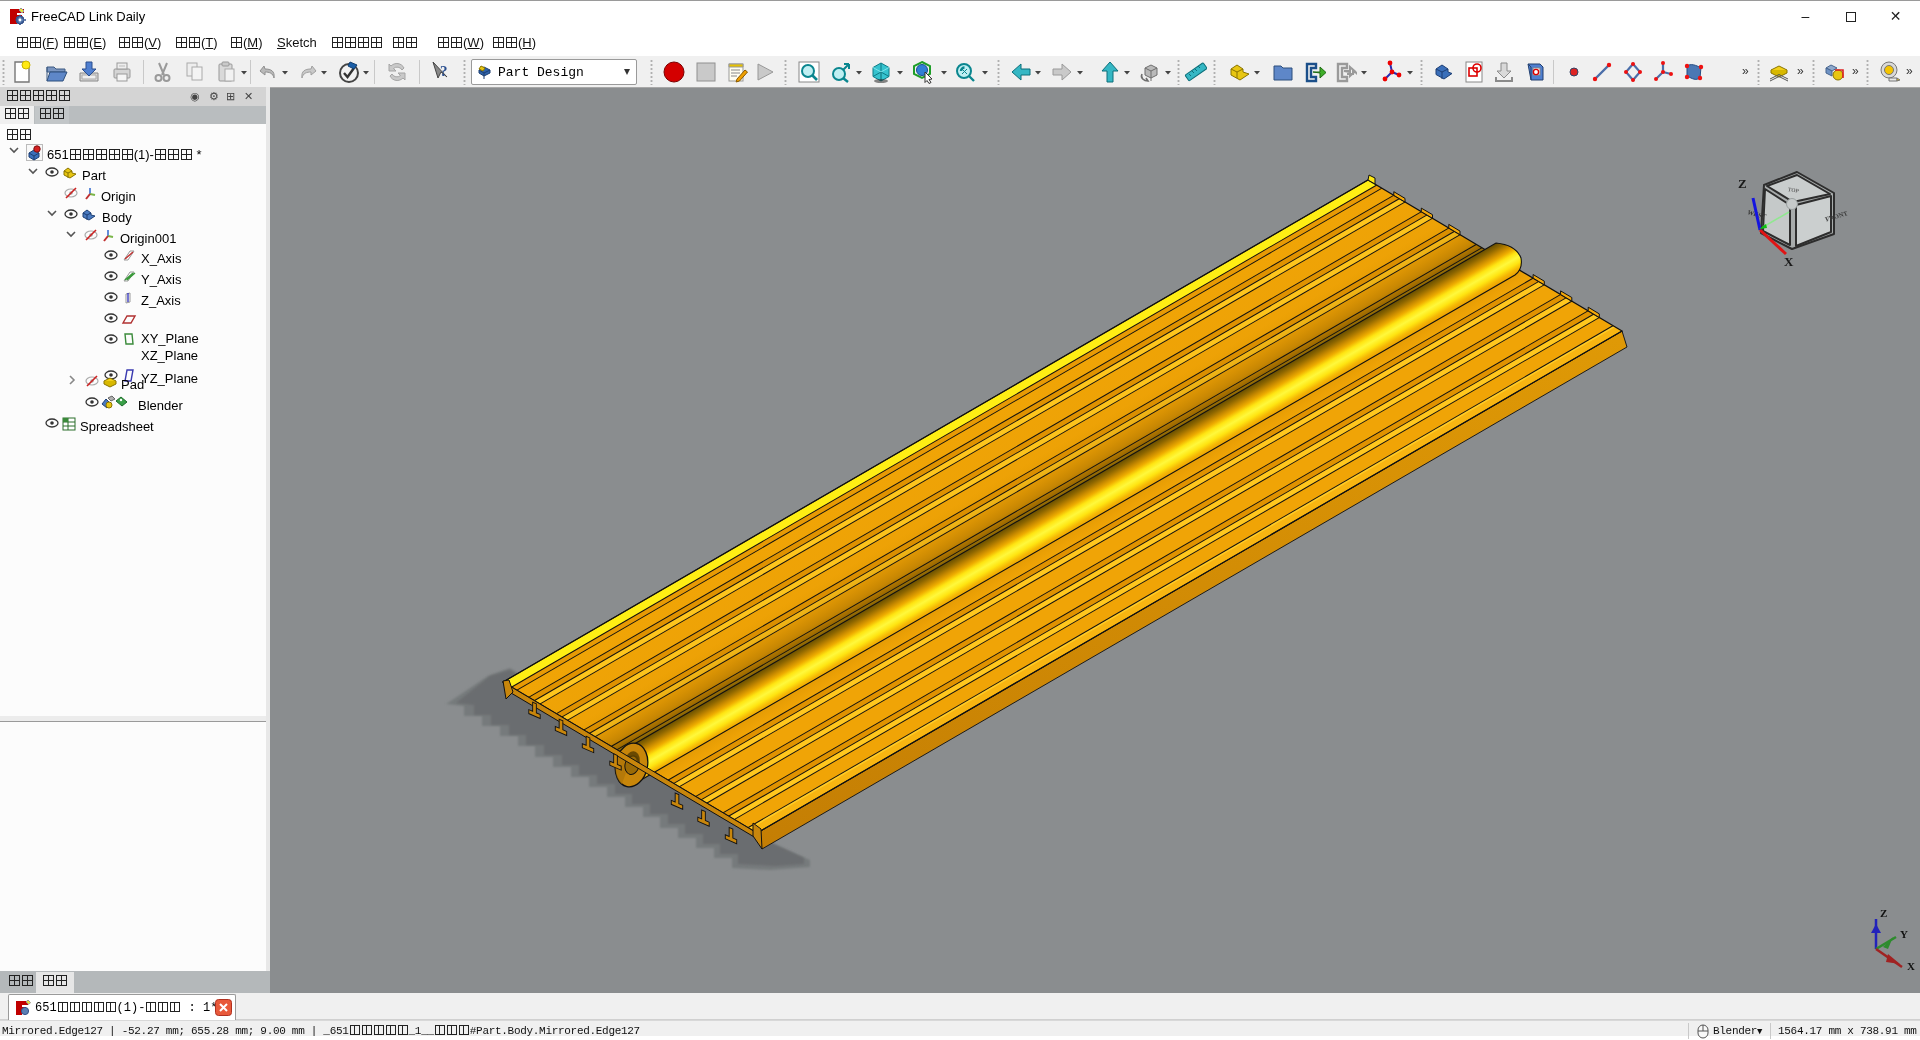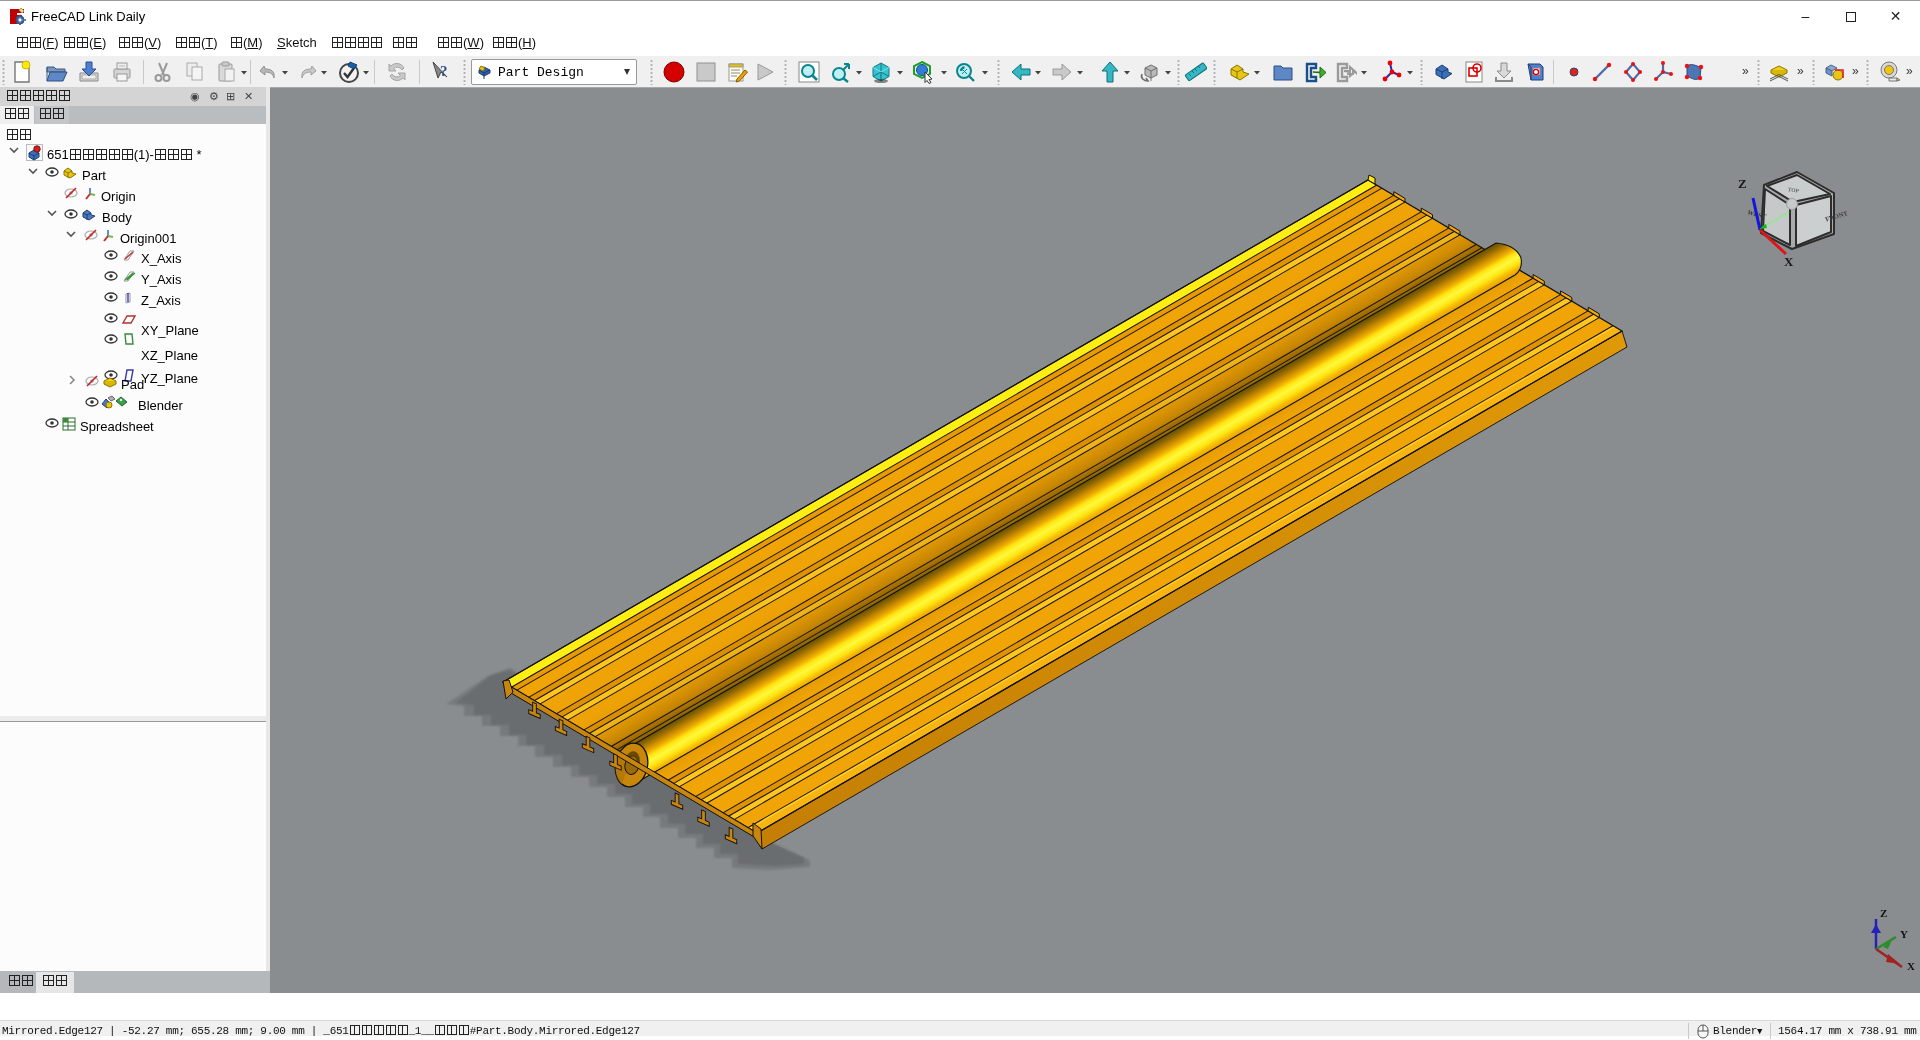--- a/index.html
+++ b/index.html
@@ -465,21 +465,21 @@
           <span style="position:absolute;left:141px;top:3px;white-space:nowrap">Z_Axis</span>
         </div>
 <div class="trow" style="top:187px">
           <span style="position:absolute;left:104px;top:0"><svg width="14" height="14" viewBox="0 0 14 14">
               <ellipse cx="7" cy="7" rx="6" ry="4" fill="none" stroke="#333" stroke-width="1.3"></ellipse>
               <circle cx="7" cy="7" r="1.8" fill="#333"></circle>
             </svg></span>
           <span style="position:absolute;left:121px;top:0"><svg width="16" height="16" viewBox="0 0 16 16">
               <path d="M2 12l4-7h8l-4 7z" fill="none" stroke="#b03030" stroke-width="1.4"></path>
             </svg></span>
-          <span style="position:absolute;left:141px;top:12px;white-space:nowrap">XY_Plane</span>
+          <span style="position:absolute;left:141px;top:20px;white-space:nowrap">XY_Plane</span>
         </div>
 <div class="trow" style="top:208px">
           <span style="position:absolute;left:104px;top:0"><svg width="14" height="14" viewBox="0 0 14 14">
               <ellipse cx="7" cy="7" rx="6" ry="4" fill="none" stroke="#333" stroke-width="1.3"></ellipse>
               <circle cx="7" cy="7" r="1.8" fill="#333"></circle>
             </svg></span>
           <span style="position:absolute;left:121px;top:0"><svg width="16" height="16" viewBox="0 0 16 16">
               <path d="M4 2h7l1 10H5z" fill="none" stroke="#3a8a3a" stroke-width="1.4"></path>
             </svg></span>
           <span style="position:absolute;left:141px;top:16px;white-space:nowrap">XZ_Plane</span>
@@ -688,20 +688,35 @@
         <path d="M1606,861 L1606,831" stroke="#2222bb" stroke-width="2.5"></path>
         <path d="M1601,845 L1606,836 L1611,845 Z" fill="#2222bb"></path>
         <path d="M1606,861 L1626,849" stroke="#2e8b2e" stroke-width="2.5"></path>
         <path d="M1613,859 L1623,849 L1618,861 Z" fill="#2e8b2e"></path>
         <path d="M1606,861 L1632,879" stroke="#a02222" stroke-width="2.5"></path>
         <path d="M1618,866 L1630,876 L1616,874 Z" fill="#a02222"></path>
         <text x="1610" y="829" font-size="11" font-family="Liberation Serif" font-weight="bold" fill="#111">Z</text>
         <text x="1630" y="850" font-size="11" font-family="Liberation Serif" font-weight="bold" fill="#111">Y</text>
         <text x="1637" y="882" font-size="11" font-family="Liberation Serif" font-weight="bold" fill="#111">X</text>
       </svg></div>
+<div id="mditabs">
+ <div id="mditab">
+        <span style="position:absolute;left:6px;top:5px"><svg width="16" height="16" viewBox="0 0 16 16">
+            <path d="M1 1h6v14H1z" fill="#c00000"></path>
+            <path d="M7 1h6v4H7zM7 7h4v3H7z" fill="#c00000"></path>
+            <circle cx="10" cy="11" r="3.6" fill="#5a7fb4" stroke="#33518a"></circle>
+            <path d="M13 0l2.6 2.6-1.8 1.8L11 1.8z" fill="#e8e23a" stroke="#999"></path>
+          </svg></span>
+  <span style="position:absolute;left:26px;top:6px;font-family:'Liberation Mono',monospace;font-size:12px">651<i class="gs"></i><i class="gs"></i><i class="gs"></i><i class="gs"></i><i class="gs"></i>(1)-<i class="gs"></i><i class="gs"></i><i class="gs"></i> : 1*</span>
+  <span style="position:absolute;left:206px;top:4px"><svg width="17" height="17" viewBox="0 0 17 17">
+            <rect x="0.5" y="0.5" width="16" height="16" rx="3" fill="#e8593a" stroke="#b03020"></rect>
+            <path d="M5 5l7 7M12 5l-7 7" stroke="#fff" stroke-width="2"></path>
+          </svg></span>
+ </div>
+</div>
 <div id="statusbar">
  <span style="position:absolute;left:2px;top:4px">Mirrored.Edge127 | -52.27 mm; 655.28 mm; 9.00 mm | _651<i class="gs"></i><i class="gs"></i><i class="gs"></i><i class="gs"></i><i class="gs"></i>_1__<i class="gs"></i><i class="gs"></i><i class="gs"></i>#Part.Body.Mirrored.Edge127</span>
  <span style="position:absolute;left:1688px;top:2px;width:1px;height:16px;background:#c9c9c9"></span>
  <span style="position:absolute;left:1697px;top:3px"><svg width="12" height="15" viewBox="0 0 12 15">
           <rect x="1" y="1" width="10" height="13" rx="5" fill="#f8f8f8" stroke="#555"></rect>
           <path d="M6 1v6M1 7h10" stroke="#555"></path>
         </svg></span>
  <span style="position:absolute;left:1713px;top:4px">Blender<span style="font-size:9px">▼</span></span>
  <span style="position:absolute;left:1770px;top:2px;width:1px;height:16px;background:#c9c9c9"></span>
  <span style="position:absolute;left:1778px;top:4px">1564.17 mm x 738.91 mm</span>

